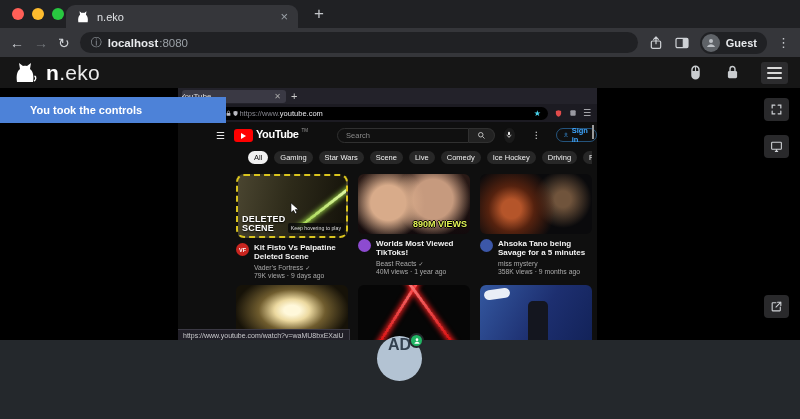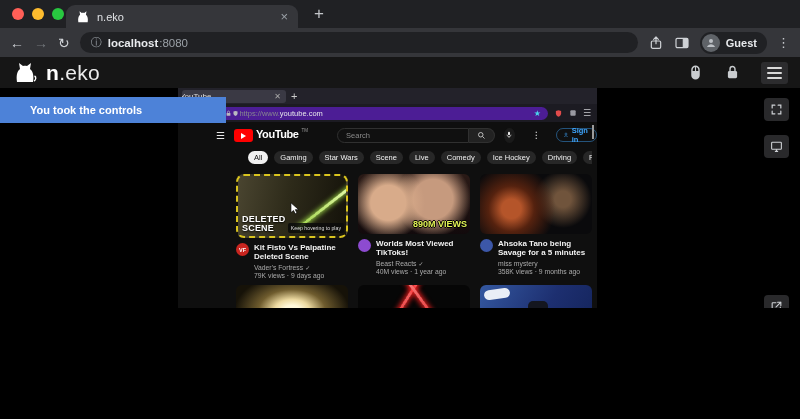--- a/index.html
+++ b/index.html
@@ -1,18 +1,18 @@
 <!DOCTYPE html>
 <html><head>
 <meta charset="utf-8">
 <style>
   * { margin:0; padding:0; box-sizing:border-box; }
   html,body { background:#000; }
   body { font-family:"Liberation Sans","DejaVu Sans",sans-serif; }
-  .stage { position:relative; width:800px; height:308px; background:#000; overflow:hidden; }
+  .stage { position:relative; width:800px; height:419px; background:#000; overflow:hidden; }
 
   
   .tabstrip { position:absolute; left:0; top:0; width:800px; height:28px; background:#202124; }
   .lights { position:absolute; left:12px; top:8px; display:flex; gap:8px; }
   .light { width:12px; height:12px; border-radius:50%; }
   .light.r { background:#ff5f57; } .light.y { background:#febc2e; } .light.g { background:#28c840; }
   .tab { position:absolute; left:66px; top:5px; width:232px; height:23px; background:#35363a;
          border-radius:9px 9px 0 0; display:flex; align-items:center; gap:7px; padding:0 10px;
          color:#dfe1e4; font-size:11px; }
   .tab .title { flex:1; }
@@ -55,21 +55,21 @@
   .ffwin { position:absolute; left:0; top:0; width:419px; height:252px; background:#0f0f0f; }
 
   .fftabbar { height:16px; background:#23222a; display:flex; align-items:center; padding-left:4px; gap:5px; }
   .fftab { width:104px; height:13px; background:#3a3944; border-radius:3px; display:flex; align-items:center;
            padding:0 5px; color:#ddd; font-size:8px; overflow:hidden; }
   .fftab .lbl { flex:1; margin-left:-7px; white-space:nowrap; }
   .fftab .x { color:#aaa; font-size:8px; }
   .ffplus { color:#ccc; font-size:11px; }
   .ffnav { height:18px; background:#1c1b22; display:flex; align-items:center; padding:0 6px; gap:6px; }
   .ffg { font-size:9px; color:#c9c9cf; } .ffg.dim { color:#66666e; }
-  .urlpill { flex:1; height:13px; background:#4c1d95; border-radius:7px; display:flex; align-items:center;
+  .urlpill { flex:1; height:13px; background:#000000; border-radius:7px; display:flex; align-items:center;
              gap:0; padding:0 7px; font-size:7.5px; }
   .urlpill .mini { font-size:7px; color:#b9b9c0; }
   .lockico { width:7px; height:7px; color:#b9b9c0; }
   .urlpre { color:#87878f; } .urlhost { color:#e6e6ea; }
   .urlpill .sp { flex:1; }
   .star { color:#49d4ec; font-size:8px; }
   .redshield { width:9px; height:9px; color:#e24b4b; }
   .ext { width:8px; height:8px; color:#9a9aa2; }
   .ffmenu { font-size:9px; color:#c9c9cf; }
 

